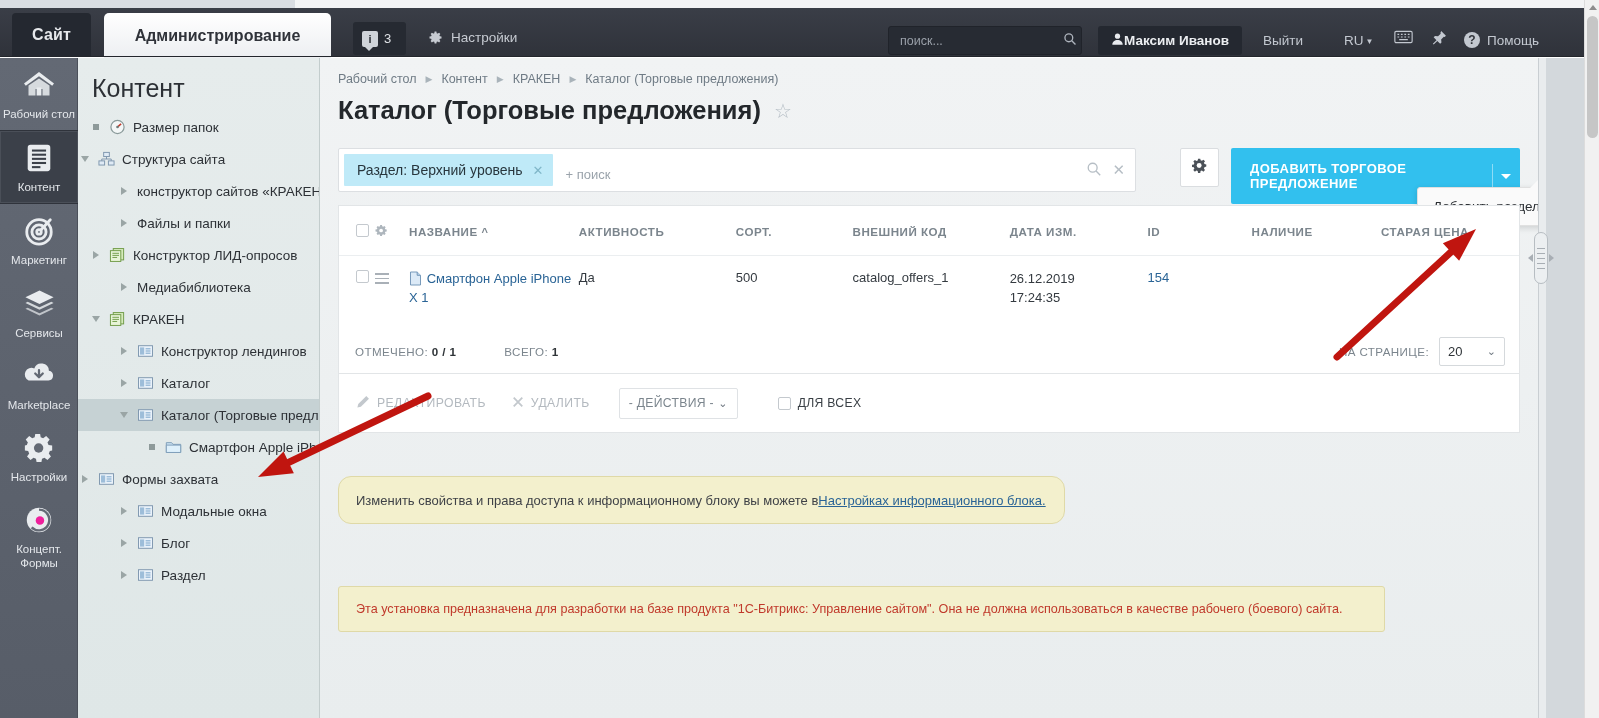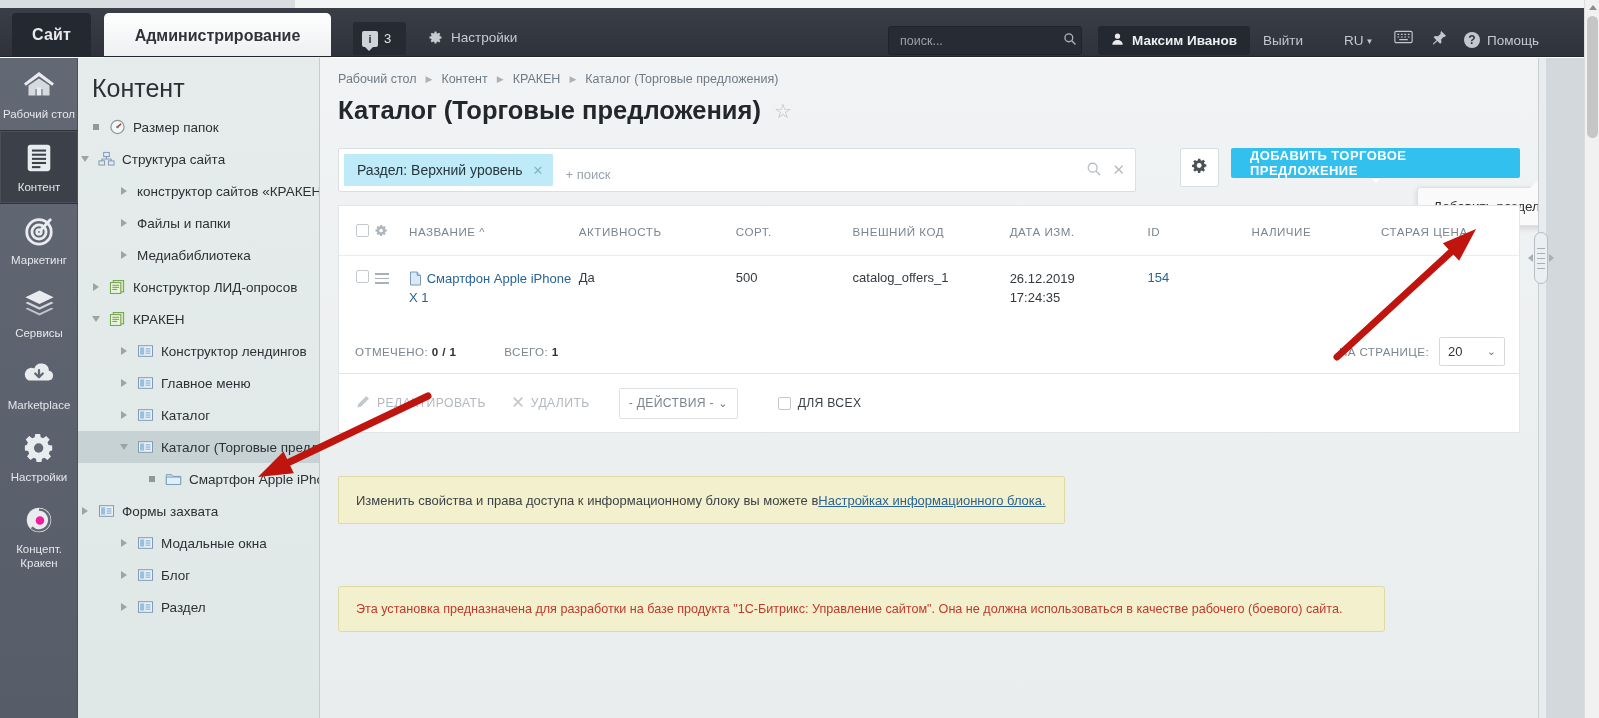--- a/index.html
+++ b/index.html
@@ -81,21 +81,21 @@
     display: flex; align-items: center; padding: 0 9px;
   }
   .search-box input {
     flex: 1; background: transparent; border: 0; outline: none;
     color: #b9bec6; font-size: 12.5px; font-family: inherit;
   }
   .search-box input::placeholder { color: #9aa0a9; }
   .user-chip {
     position: absolute; left: 1098px; top: 18px; height: 29px;
     background: #242830; border-radius: 3px; padding: 0 13px;
-    display: flex; align-items: center; gap: 8px;
+    display: flex; align-items: center; 
     color: #eceef1; font-size: 13.5px; font-weight: bold;
   }
   .logout-link {
     position: absolute; left: 1263px; top: 25px;
     color: #c3c8d0; font-size: 13.5px;
   }
   .lang-link {
     position: absolute; left: 1344px; top: 25px;
     color: #c3c8d0; font-size: 13.5px;
   }
@@ -188,23 +188,23 @@
   .filter-add { margin-left: 12px; color: #9aa3ab; font-size: 13px; flex: 1; margin-top: 8px; }
   .filter-box .mag { color: #b6bec5; font-size: 15px; margin-right: 10px; }
   .filter-box .clr { color: #b6bec5; font-size: 15px; }
 
   .gear-btn {
     position: absolute; left: 842px; top: 0; width: 39px; height: 39px;
     background: #fff; border: 1px solid #dadde0; border-radius: 2px;
     display: flex; align-items: center; justify-content: center;
   }
   .add-btn {
-    position: absolute; left: 893px; top: 0; height: 30px;
+    position: absolute; left: 893px; top: 0; height: 56px;
     background: #32c0ee; color: #fff; border-radius: 2px;
-    display: flex; align-items: center; flex-direction: column;
+    display: flex; align-items: center;
   }
   .add-btn .lbl {
     padding: 0 19px; font-size: 13px; font-weight: bold; letter-spacing: .45px;
   }
   .add-btn .divider { width: 1px; height: 24px; background: rgba(255,255,255,.45); }
   .add-btn .caret-wrap { width: 33px; display: flex; align-items: center; justify-content: center; }
   .add-btn .caret {
     width: 0; height: 0; border-top: 5px solid #fff;
     border-left: 5px solid transparent; border-right: 5px solid transparent;
   }
@@ -221,21 +221,21 @@
     border-left: 8px solid transparent; border-right: 8px solid transparent;
     border-bottom: 8px solid #fafafa;
   }
 
   .grid-card {
     position: absolute; left: 18px; top: 147px; width: 1182px; height: 125px;
     background: #fff; border: 1px solid #e2e5e7; border-bottom: 0;
   }
   table.grid { width: 100%; border-collapse: collapse; }
   table.grid th {
-    font-size: 11.6px; font-weight: normal; color: #7b858d; letter-spacing: .5px;
+    font-size: 11.6px; font-weight: bold; color: #7b858d; letter-spacing: .5px;
     text-align: left; padding: 18px 0 16px; border-bottom: 1px solid #ebeef0;
     white-space: nowrap;
   }
   table.grid td {
     font-size: 13px; color: #343a40; padding: 14px 0 18px; vertical-align: top;
   }
   .chk { width: 13px; height: 13px; border: 1px solid #c4c9ce; background: #fff; border-radius: 2px; display: inline-block; }
   .link-blue { color: #2a6496; text-decoration: none; }
   .burger { display: inline-block; width: 14px; }
   .burger i { display: block; height: 1.5px; background: #a9b0b7; margin: 3px 0; }
@@ -274,21 +274,21 @@
     margin-left: 29px; width: 119px; height: 31px;
     border: 1px solid #dfe2e5; border-radius: 2px; background: #fff;
     display: flex; align-items: center; justify-content: space-between;
     padding: 0 9px; font-size: 12.2px; color: #7b858d; letter-spacing: .3px;
   }
   .act-select .cv { color: #6e7780; font-size: 11px; }
   .forall { margin-left: 40px; display: flex; align-items: center; gap: 7px; font-size: 12.2px; color: #3a4046; letter-spacing: .3px; }
 
   .note-yellow {
     position: absolute; left: 18px; top: 418px; width: 727px; height: 48px;
-    background: #f3f0cd; border: 1px solid #dfd9a7; border-radius: 2px;
+    background: #f3f0cd; border: 1px solid #dfd9a7; border-radius: 13px;
     display: flex; align-items: center; padding: 0 17px;
     font-size: 13px; color: #3f4247;
   }
   .note-yellow a { color: #2a6496; }
   .note-red {
     position: absolute; left: 18px; top: 528px; width: 1047px; height: 46px;
     background: #f3f0cd; border: 1px solid #dfd9a7; border-radius: 3px;
     display: flex; align-items: center; padding: 0 17px;
     font-size: 12.6px; color: #c0392b;
   }
@@ -484,21 +484,21 @@
     </div>
 
     <div class="rail-item">
       <span class="rail-ico">
         <svg viewBox="0 0 34 34" width="32" height="32">
           <circle cx="17" cy="17" r="13" fill="#e9ecef"></circle>
           <path d="M17 6a11 11 0 1 1-7.8 18.8" fill="none" stroke="#636974" stroke-width="2.6"></path>
           <circle cx="18" cy="17.5" r="4.5" fill="#ee1f9b"></circle>
         </svg>
       </span>
-      <span>Концепт. Кракен</span>
+      <span>Концепт. Формы</span>
     </div>
   </div>
 
   <div class="tree">
     <div class="tree-title">Контент</div>
     <div id="tree-nodes">
         <div class="tnode" style="padding-left: 11px;">
           <span class="tw">
             <span class="dot"></span>
           </span>
@@ -525,40 +525,40 @@
           <span class="tw">
             <span class="tri-r"></span>
           </span>
           <span>конструктор сайтов «КРАКЕН»</span>
         </div>
         <div class="tnode" style="padding-left: 39px;">
           <span class="tw">
             <span class="tri-r"></span>
           </span>
           <span>Файлы и папки</span>
-        </div>
-        <div class="tnode" style="padding-left: 39px;">
-          <span class="tw">
-            <span class="tri-r"></span>
-          </span>
-          <span>Медиабиблиотека</span>
         </div>
         <div class="tnode" style="padding-left: 11px;">
           <span class="tw">
             <span class="tri-r"></span>
           </span>
           <span class="tico"><svg viewBox="0 0 18 16" width="17" height="16">
               <rect x="4.5" y="1.2" width="11" height="12" fill="#d6ebbc" stroke="#6f9a46" stroke-width="1"></rect>
               <rect x="1.5" y="3.4" width="11" height="11.4" fill="#e8f4d8" stroke="#6f9a46" stroke-width="1"></rect>
               <g stroke="#6f9a46" stroke-width="1">
                 <path d="M3.6 6.2h7M3.6 8.4h7M3.6 10.6h5"></path>
               </g>
             </svg></span>
           <span>Конструктор ЛИД-опросов</span>
         </div>
+        <div class="tnode" style="padding-left: 39px;">
+          <span class="tw">
+            <span class="tri-r"></span>
+          </span>
+          <span>Медиабиблиотека</span>
+        </div>
         <div class="tnode" style="padding-left: 11px;">
           <span class="tw">
             <span class="tri-d"></span>
           </span>
           <span class="tico"><svg viewBox="0 0 18 16" width="17" height="16">
               <rect x="4.5" y="1.2" width="11" height="12" fill="#d6ebbc" stroke="#6f9a46" stroke-width="1"></rect>
               <rect x="1.5" y="3.4" width="11" height="11.4" fill="#e8f4d8" stroke="#6f9a46" stroke-width="1"></rect>
               <g stroke="#6f9a46" stroke-width="1">
                 <path d="M3.6 6.2h7M3.6 8.4h7M3.6 10.6h5"></path>
               </g>
@@ -570,33 +570,20 @@
             <span class="tri-r"></span>
           </span>
           <span class="tico"><svg viewBox="0 0 18 16" width="17" height="16">
               <rect x="1.6" y="2.4" width="14.8" height="11.2" fill="#eaf2fa" stroke="#7d95ad" stroke-width="1"></rect>
               <rect x="3.2" y="4.2" width="4.4" height="7.6" fill="#9dbdd9"></rect>
               <g stroke="#9dbdd9" stroke-width="1.4">
                 <path d="M9.1 5.6h5.2M9.1 8h5.2M9.1 10.4h5.2"></path>
               </g>
             </svg></span>
           <span>Конструктор лендингов</span>
-        </div>
-        <div class="tnode" style="padding-left: 39px;">
-          <span class="tw">
-            <span class="tri-r"></span>
-          </span>
-          <span class="tico"><svg viewBox="0 0 18 16" width="17" height="16">
-              <rect x="1.6" y="2.4" width="14.8" height="11.2" fill="#eaf2fa" stroke="#7d95ad" stroke-width="1"></rect>
-              <rect x="3.2" y="4.2" width="4.4" height="7.6" fill="#9dbdd9"></rect>
-              <g stroke="#9dbdd9" stroke-width="1.4">
-                <path d="M9.1 5.6h5.2M9.1 8h5.2M9.1 10.4h5.2"></path>
-              </g>
-            </svg></span>
-          <span>Главное меню</span>
         </div>
         <div class="tnode" style="padding-left: 39px;">
           <span class="tw">
             <span class="tri-r"></span>
           </span>
           <span class="tico"><svg viewBox="0 0 18 16" width="17" height="16">
               <rect x="1.6" y="2.4" width="14.8" height="11.2" fill="#eaf2fa" stroke="#7d95ad" stroke-width="1"></rect>
               <rect x="3.2" y="4.2" width="4.4" height="7.6" fill="#9dbdd9"></rect>
               <g stroke="#9dbdd9" stroke-width="1.4">
                 <path d="M9.1 5.6h5.2M9.1 8h5.2M9.1 10.4h5.2"></path>

